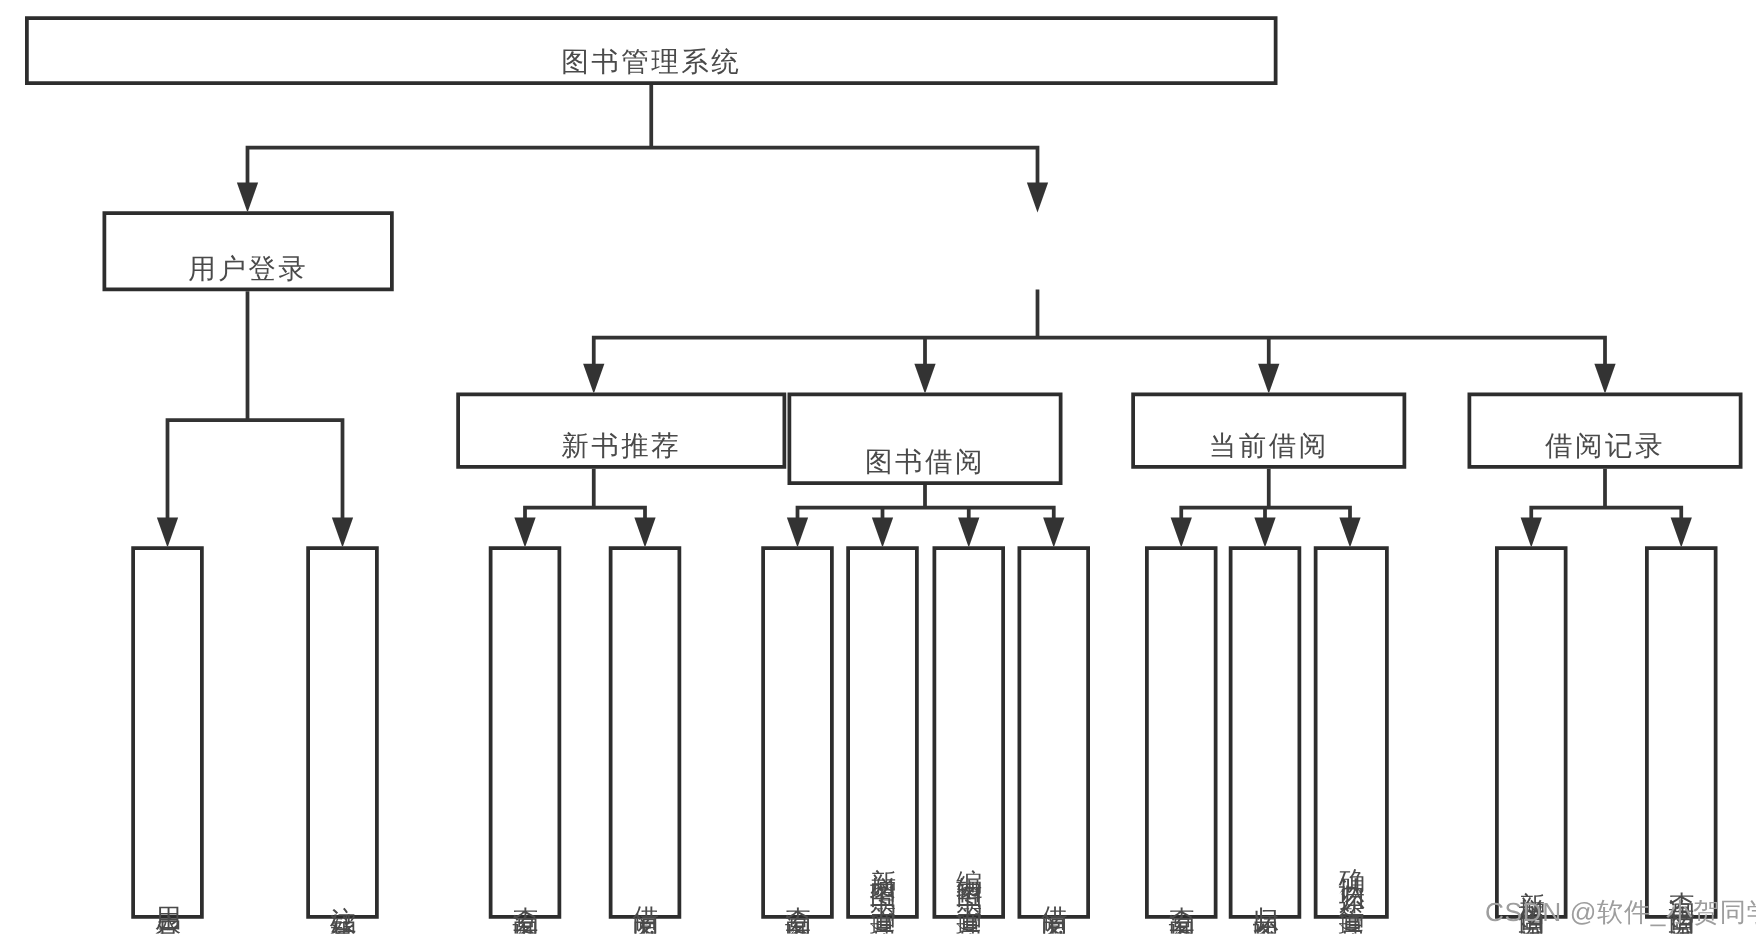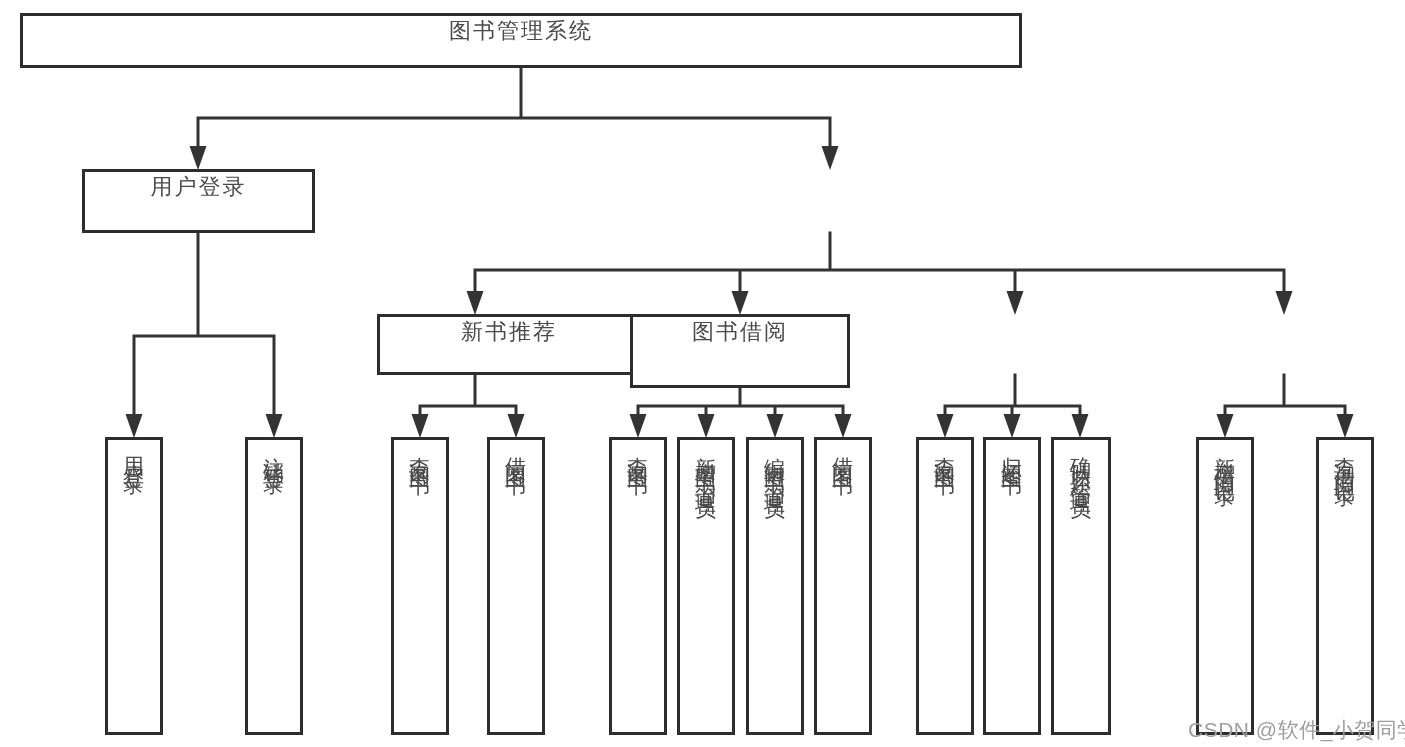--- a/index.html
+++ b/index.html
@@ -20,21 +20,21 @@
     left: 0;
     top: 0;
     z-index: 1;
   }
   .node {
     position: absolute;
     box-sizing: border-box;
     background: #ffffff;
     border: 3px solid #2d2d2d;
     display: flex;
-    align-items: flex-start;
+    align-items: flex-end;
     justify-content: center;
     z-index: 2;
     color: #4a4a4a;
   }
   .hbox span {
     font-size: 22px;
     letter-spacing: 2px;
     white-space: nowrap;
     color: #4a4a4a;
   }
@@ -99,25 +99,31 @@
   </svg>
 
   <div class="node hbox" style="left:20px;top:13px;width:1002px;height:55px">
     <span>图书管理系统</span>
   </div>
 
   <div class="node hbox" style="left:82px;top:169px;width:233px;height:64px">
     <span>用户登录</span>
   </div>
 
-  <div class="node hbox" style="left:377px;top:314px;width:264px;height:61px">
+  <div class="node hbox" style="left:365px;top:314px;width:264px;height:61px">
     <span>新书推荐</span>
   </div>
   <div class="node hbox" style="left:630px;top:314px;width:220px;height:74px">
     <span>图书借阅</span>
+  </div>
+  <div class="node hbox" style="left:905px;top:314px;width:220px;height:61px">
+    <span>当前借阅</span>
+  </div>
+  <div class="node hbox" style="left:1174px;top:314px;width:220px;height:61px">
+    <span>借阅记录</span>
   </div>
 
   <div class="node vbox" style="left:105px;top:437px;width:58px;height:298px">
     <span>用户登录</span>
   </div>
   <div class="node vbox" style="left:245px;top:437px;width:58px;height:298px">
     <span>注销登录</span>
   </div>
 
   <div class="node vbox" style="left:391px;top:437px;width:58px;height:298px">

